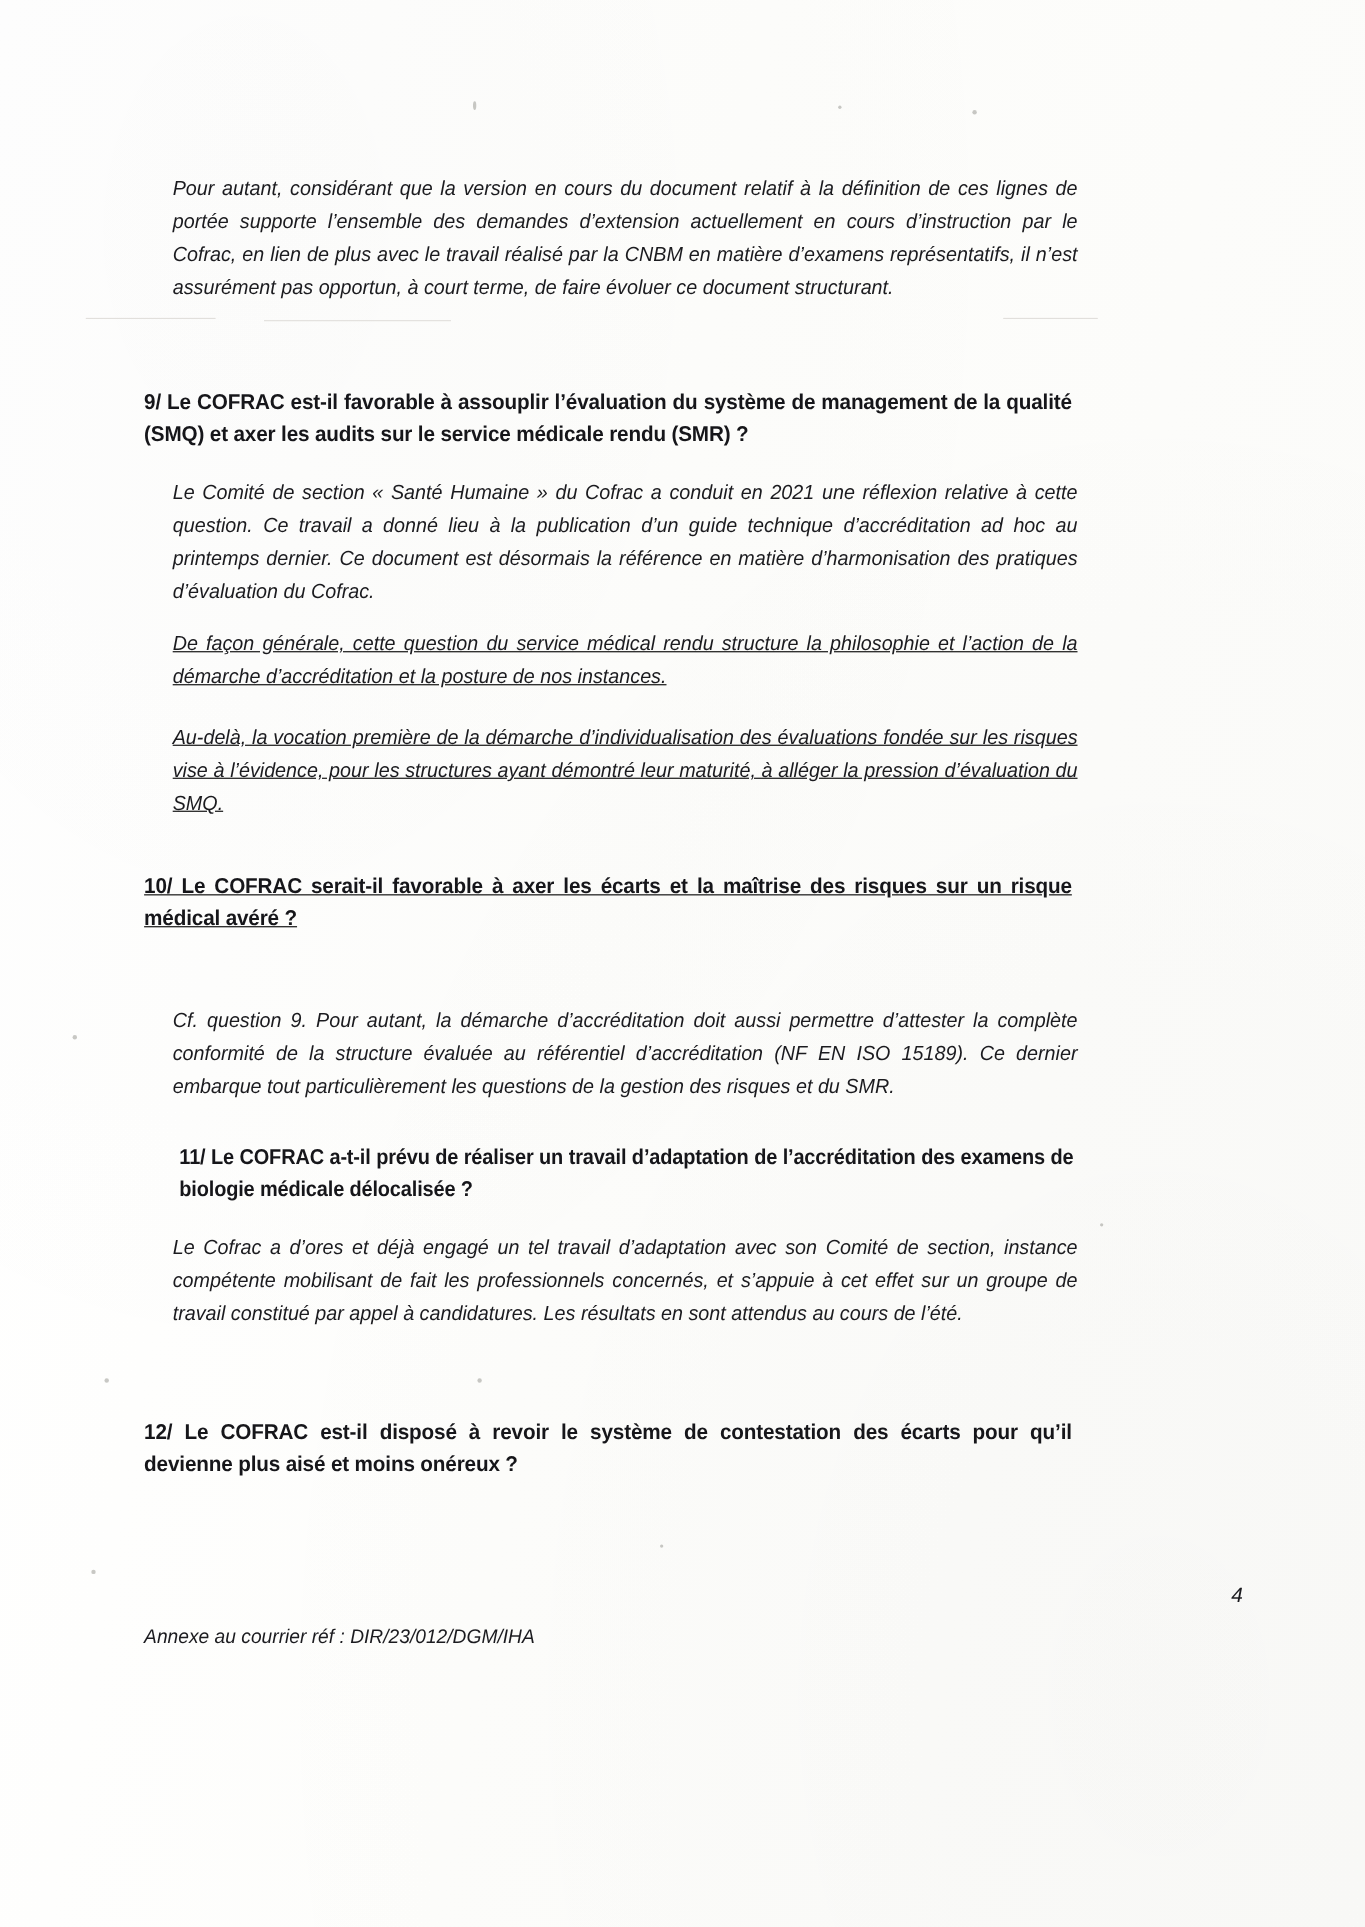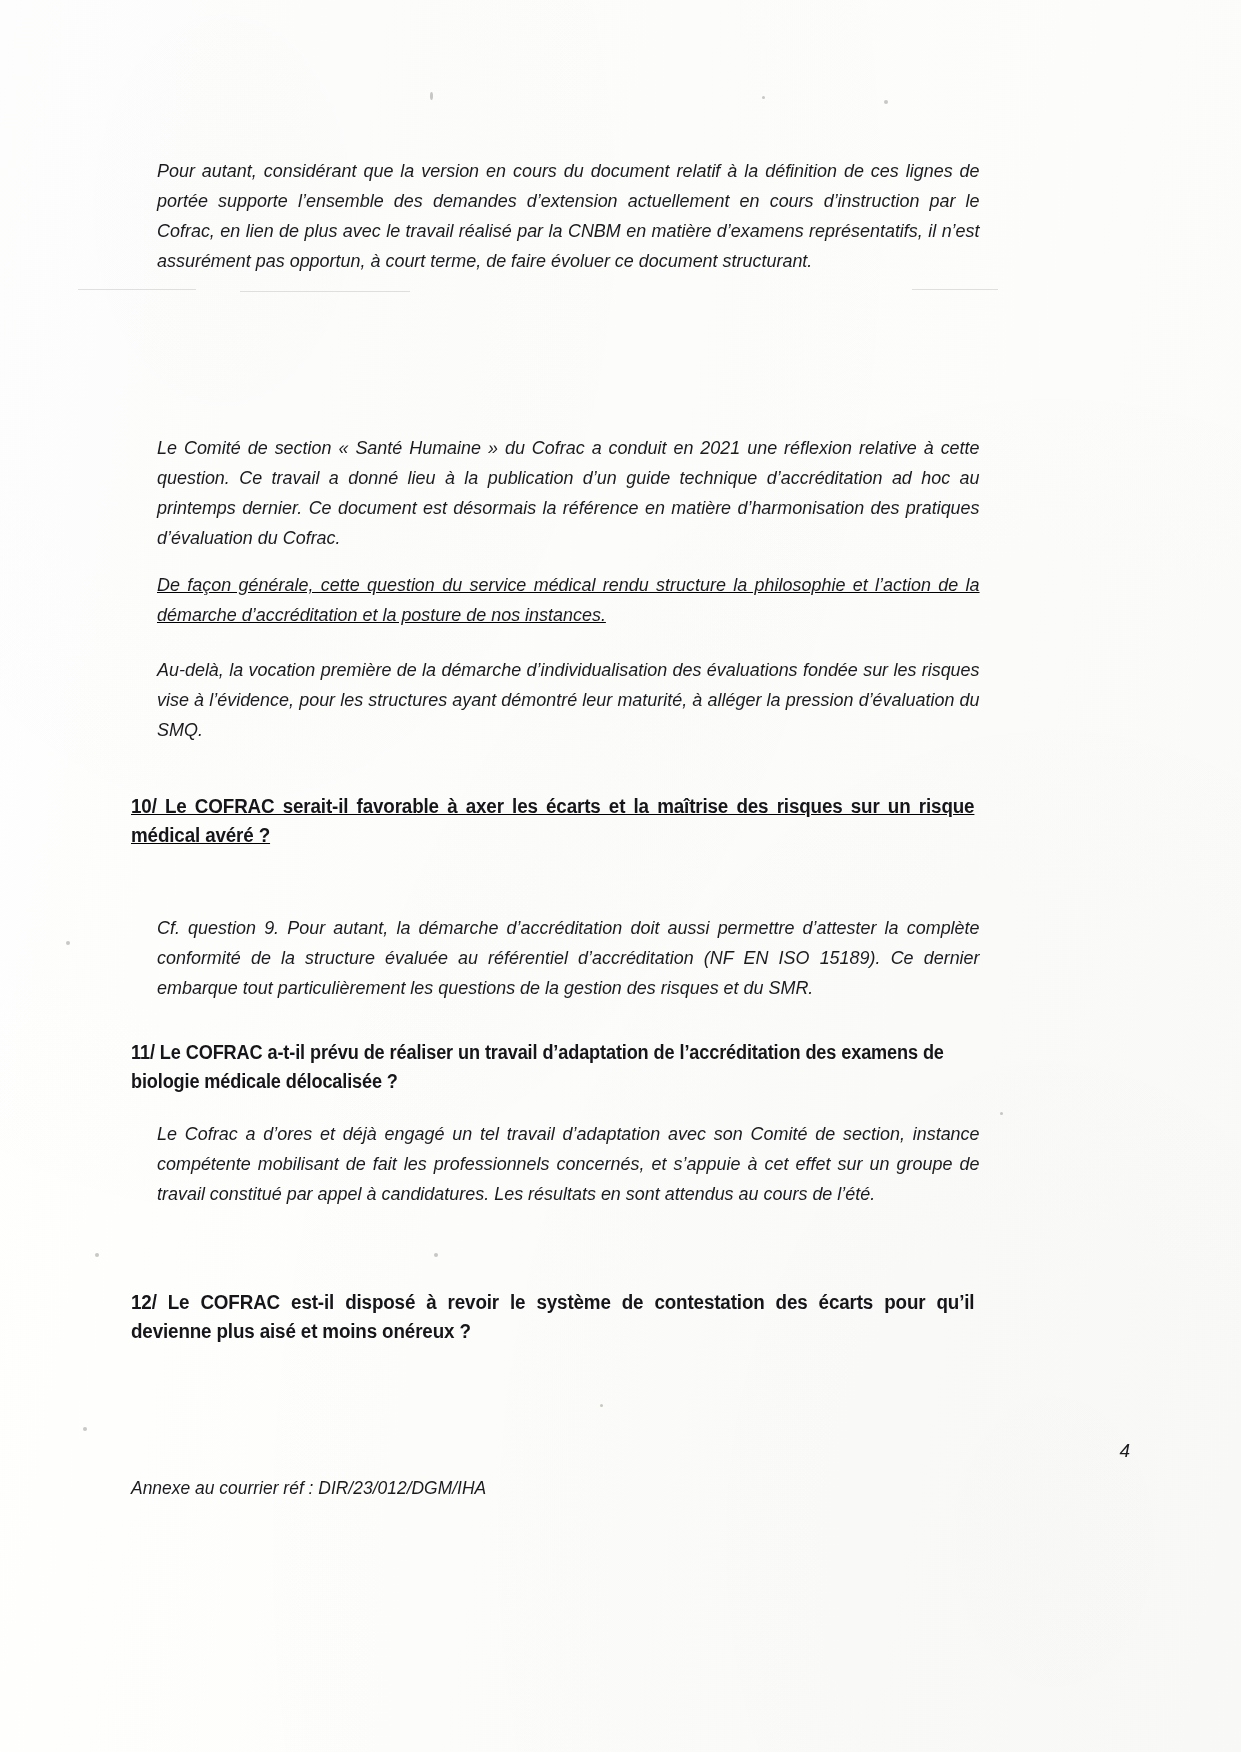--- a/index.html
+++ b/index.html
@@ -82,24 +82,24 @@
   }
   p.body-para.indent {
     margin-left: 26px;
     width: 848px;
   }
 
   .block-intro   { position: absolute; top: 156px;  width: 874px; }
   .block-q9      { position: absolute; top: 352px;  width: 874px; }
   .block-a9a     { position: absolute; top: 433px;  width: 874px; }
   .block-a9b     { position: absolute; top: 570px;  width: 874px; text-decoration: underline; }
-  .block-a9c     { position: absolute; top: 655px;  width: 874px; }
+  .block-a9c     { position: absolute; top: 655px;  width: 874px; text-decoration: underline; }
   .block-q10     { position: absolute; top: 792px;  width: 874px; text-decoration: underline; }
   .block-a10     { position: absolute; top: 873px;  width: 874px; margin-top: 40px; }
-  .block-q11     { position: absolute; top: 1038px; width: 874px; }
+  .block-q11     { position: absolute; top: 1038px; width: 874px; margin-left: 32px; }
   .block-a11     { position: absolute; top: 1119px; width: 874px; }
   .block-q12     { position: absolute; top: 1288px; width: 874px; }
   .block-a12     { position: absolute; top: 1369px; width: 874px; }
 
   .page-number {
     position: absolute;
     right: 111px;
     top: 1440px;
     font-family: "Liberation Sans", sans-serif;
     font-style: italic;
@@ -136,20 +136,23 @@
   <div class="faint-line" style="left:78px; top:289px; width:118px;"></div>
   <div class="faint-line" style="left:240px; top:291px; width:170px;"></div>
   <div class="faint-line" style="left:912px; top:289px; width:86px;"></div>
 
   <div class="content">
 
     <div class="block-intro">
       <p class="body-para indent">Pour autant, considérant que la version en cours du document relatif à la définition de ces lignes de portée supporte l’ensemble des demandes d’extension actuellement en cours d’instruction par le Cofrac, en lien de plus avec le travail réalisé par la CNBM en matière d’examens représentatifs, il n’est assurément pas opportun, à court terme, de faire évoluer ce document structurant.</p>
     </div>
 
+    <div class="block-q9">
+      <h2 class="q-heading">9/ Le COFRAC est-il favorable à assouplir l’évaluation du système de management de la qualité (SMQ) et axer les audits sur le service médicale rendu (SMR) ?</h2>
+    </div>
 
     <div class="block-a9a">
       <p class="body-para indent">Le Comité de section « Santé Humaine » du Cofrac a conduit en 2021 une réflexion relative à cette question. Ce travail a donné lieu à la publication d’un guide technique d’accréditation ad hoc au printemps dernier. Ce document est désormais la référence en matière d’harmonisation des pratiques d’évaluation du Cofrac.</p>
     </div>
 
     <div class="block-a9b">
       <p class="body-para indent">De façon générale, cette question du service médical rendu structure la philosophie et l’action de la démarche d’accréditation et la posture de nos instances.</p>
     </div>
 
     <div class="block-a9c">

